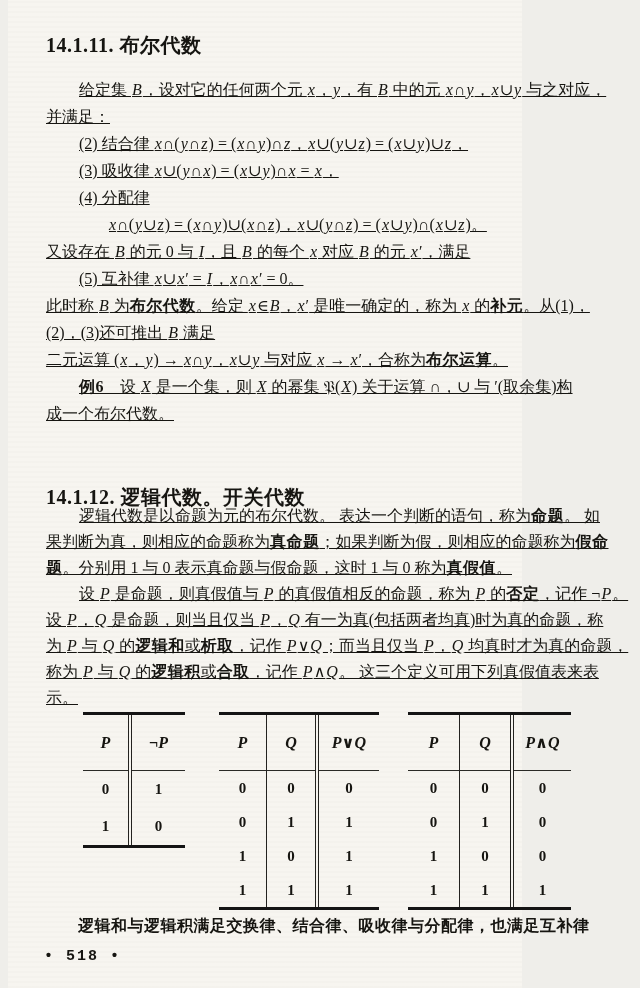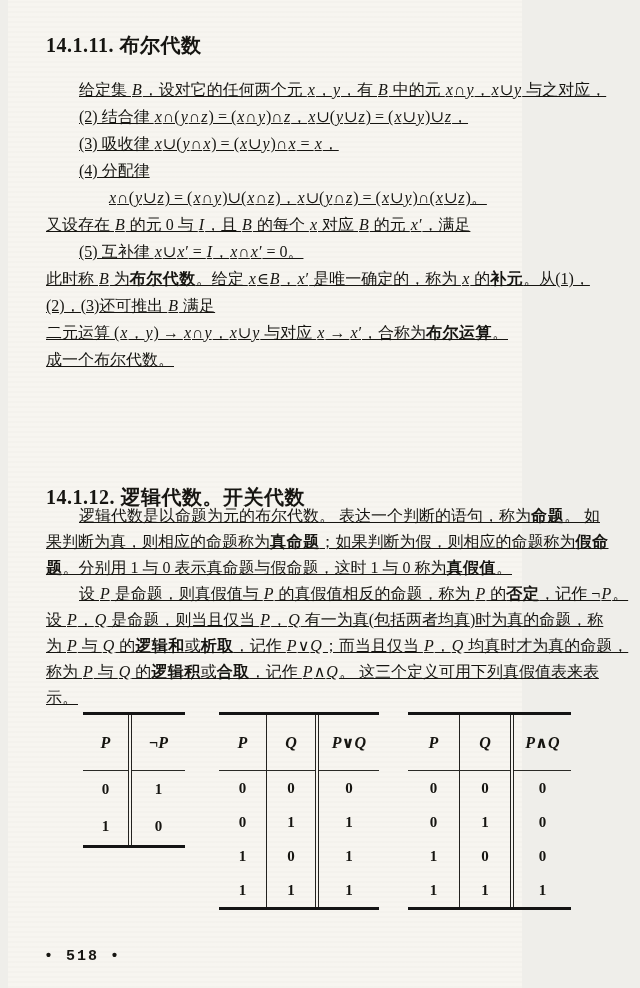--- a/index.html
+++ b/index.html
@@ -83,29 +83,31 @@
 </style>
 </head>
 <body>
 
 <div class="page">
 
   <div class="heading" id="h1a">14.1.11. 布尔代数</div>
 
   <div class="para" id="para1">
       <div class="line ind1">给定集 <i>B</i>，设对它的任何两个元 <i>x</i>，<i>y</i>，有 <i>B</i> 中的元 <i>x</i>∩<i>y</i>，<i>x</i>∪<i>y</i> 与之对应，</div>
+      <div class="line ind0">并满足：</div>
       <div class="line ind1">(2) 结合律 <i>x</i>∩(<i>y</i>∩<i>z</i>) = (<i>x</i>∩<i>y</i>)∩<i>z</i>，<i>x</i>∪(<i>y</i>∪<i>z</i>) = (<i>x</i>∪<i>y</i>)∪<i>z</i>，</div>
       <div class="line ind1">(3) 吸收律 <i>x</i>∪(<i>y</i>∩<i>x</i>) = (<i>x</i>∪<i>y</i>)∩<i>x</i> = <i>x</i>，</div>
       <div class="line ind1">(4) 分配律</div>
       <div class="line ind2"><i>x</i>∩(<i>y</i>∪<i>z</i>) = (<i>x</i>∩<i>y</i>)∪(<i>x</i>∩<i>z</i>)，<i>x</i>∪(<i>y</i>∩<i>z</i>) = (<i>x</i>∪<i>y</i>)∩(<i>x</i>∪<i>z</i>)。</div>
       <div class="line ind0">又设存在 <i>B</i> 的元 0 与 <i>I</i>，且 <i>B</i> 的每个 <i>x</i> 对应 <i>B</i> 的元 <i>x′</i>，满足</div>
       <div class="line ind1">(5) 互补律 <i>x</i>∪<i>x′</i> = <i>I</i>，<i>x</i>∩<i>x′</i> = 0。</div>
       <div class="line ind0">此时称 <i>B</i> 为<b>布尔代数</b>。给定 <i>x</i>∈<i>B</i>，<i>x′</i> 是唯一确定的，称为 <i>x</i> 的<b>补元</b>。从(1)，</div>
       <div class="line ind0">(2)，(3)还可推出 <i>B</i> 满足</div>
       <div class="line ind0">二元运算 (<i>x</i>，<i>y</i>) → <i>x</i>∩<i>y</i>，<i>x</i>∪<i>y</i> 与对应 <i>x</i> → <i>x′</i>，合称为<b>布尔运算</b>。</div>
+      <div class="line ind1"><b>例6</b>　设 <i>X</i> 是一个集，则 <i>X</i> 的幂集 𝔓(<i>X</i>) 关于运算 ∩，∪ 与 ′(取余集)构</div>
       <div class="line ind0">成一个布尔代数。</div>
     </div>
 
   <div class="heading" id="h1b">14.1.12. 逻辑代数。开关代数</div>
 
   <div class="para" id="para2">
       <div class="line ind1">逻辑代数是以命题为元的布尔代数。 表达一个判断的语句，称为<b>命题</b>。 如</div>
       <div class="line ind0">果判断为真，则相应的命题称为<b>真命题</b>；如果判断为假，则相应的命题称为<b>假命</b></div>
       <div class="line ind0"><b>题</b>。分别用 1 与 0 表示真命题与假命题，这时 1 与 0 称为<b>真假值</b>。</div>
       <div class="line ind1">设 <i>P</i> 是命题，则真假值与 <i>P</i> 的真假值相反的命题，称为 <i>P</i> 的<b>否定</b>，记作 ¬<i>P</i>。</div>
@@ -179,16 +181,17 @@
       </div>
       <div class="tcol dbl">
         <div class="th"><i>P</i>∧<i>Q</i></div>
         <div class="td">0</div>
         <div class="td">0</div>
         <div class="td">0</div>
         <div class="td">1</div>
       </div>
     </div>
 
+  <div id="footer-note">逻辑和与逻辑积满足交换律、结合律、吸收律与分配律，也满足互补律</div>
 
   <div id="page-number">• 518 •</div>
 
 </div>
 
 </body></html>

